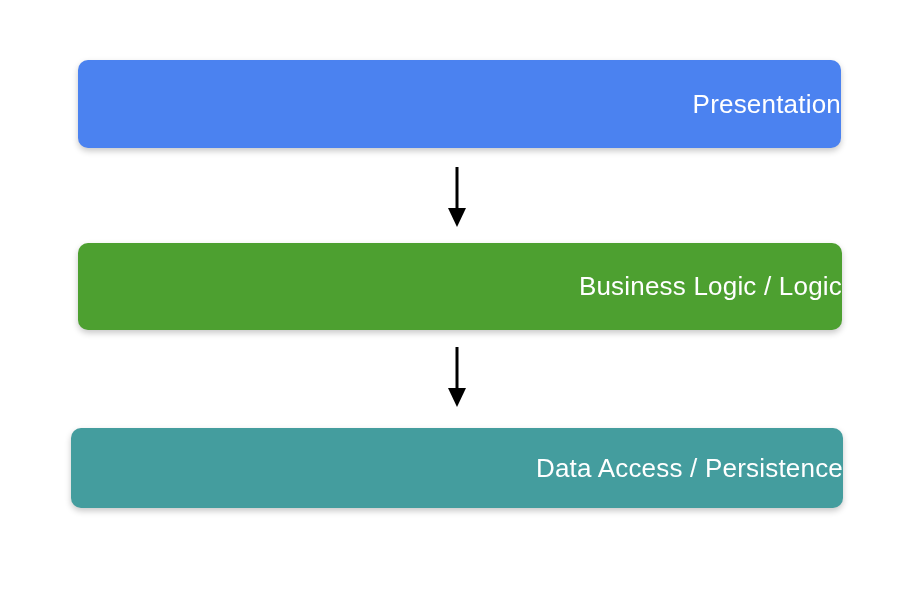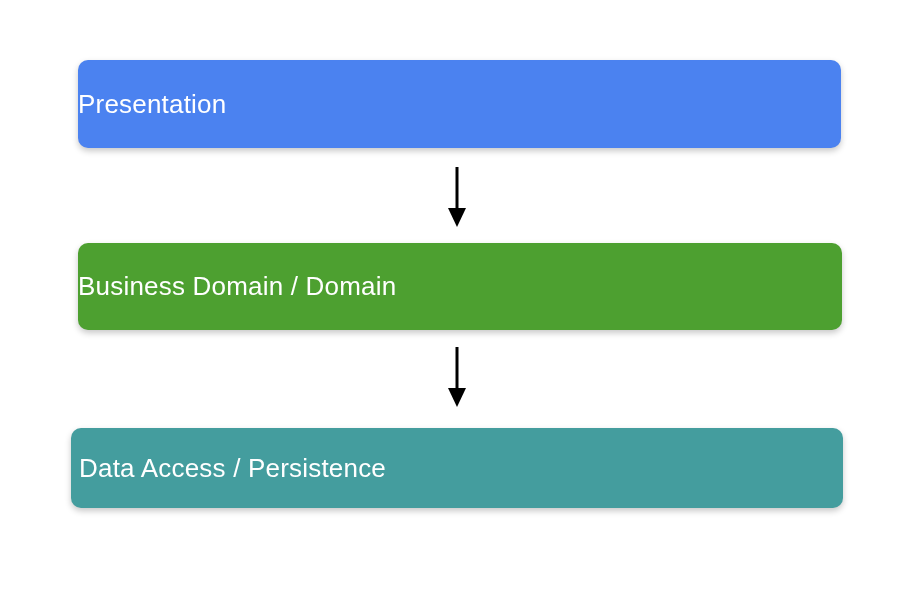--- a/index.html
+++ b/index.html
@@ -13,21 +13,21 @@
     width: 916px;
     height: 606px;
     background: #ffffff;
     overflow: hidden;
   }
   .node {
     position: absolute;
     border-radius: 10px;
     display: flex;
     align-items: center;
-    justify-content: flex-start;
+    justify-content: flex-end;
     box-shadow: 0 3px 6px rgba(0,0,0,0.22);
   }
   .node-label {
     font-size: 26px;
     font-weight: 400;
     letter-spacing: 0.2px;
     white-space: nowrap;
   }
   .node-1 { left: 78px; top: 60px;  width: 763px; height: 88px; }
   .node-2 { left: 78px; top: 243px; width: 764px; height: 87px; }
@@ -47,21 +47,21 @@
   <div class="node node-1" style="background-color: rgb(75, 130, 240);">
     <span class="node-label" style="color: rgb(255, 255, 255);">Presentation</span>
   </div>
 
   <svg class="arrow arrow-1" width="20" height="62" viewBox="0 0 20 62" style="color: rgb(0, 0, 0);">
     <line x1="10" y1="1" x2="10" y2="44" stroke="currentColor" stroke-width="3"></line>
     <polygon points="1,42 19,42 10,61" fill="currentColor"></polygon>
   </svg>
 
   <div class="node node-2" style="background-color: rgb(77, 160, 48);">
-    <span class="node-label" style="color: rgb(255, 255, 255);">Business Domain / Domain</span>
+    <span class="node-label" style="color: rgb(255, 255, 255);">Business Logic / Logic</span>
   </div>
 
   <svg class="arrow arrow-2" width="20" height="62" viewBox="0 0 20 62" style="color: rgb(0, 0, 0);">
     <line x1="10" y1="1" x2="10" y2="44" stroke="currentColor" stroke-width="3"></line>
     <polygon points="1,42 19,42 10,61" fill="currentColor"></polygon>
   </svg>
 
   <div class="node node-3" style="background-color: rgb(68, 157, 158); padding-left: 8px;">
     <span class="node-label" style="color: rgb(255, 255, 255);">Data Access / Persistence</span>
   </div>

